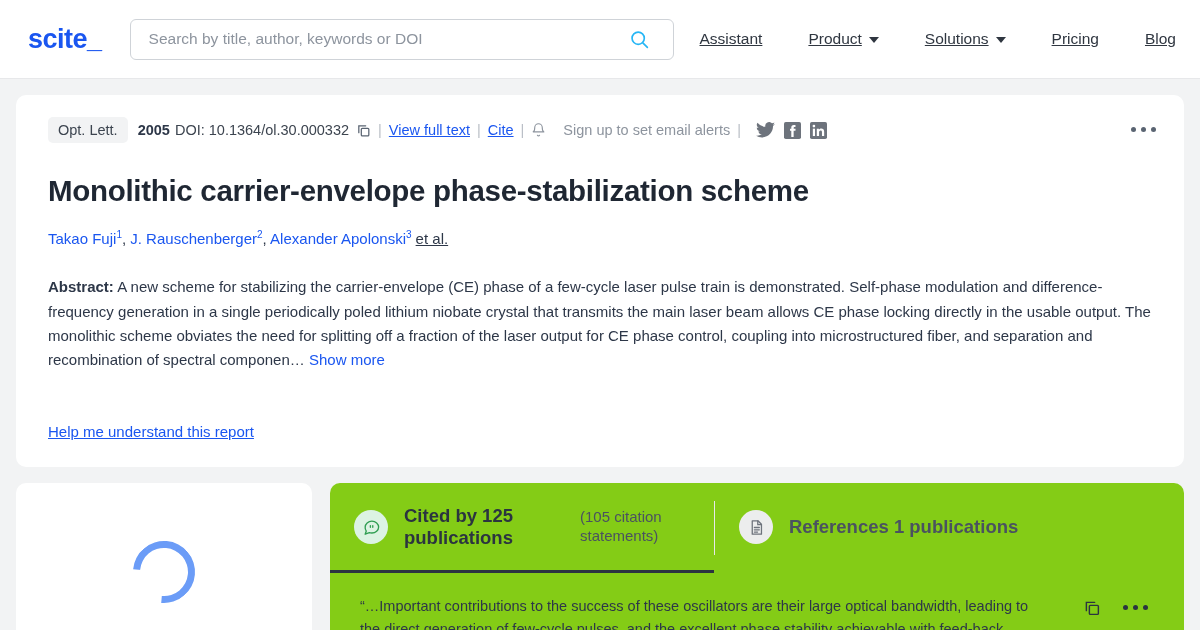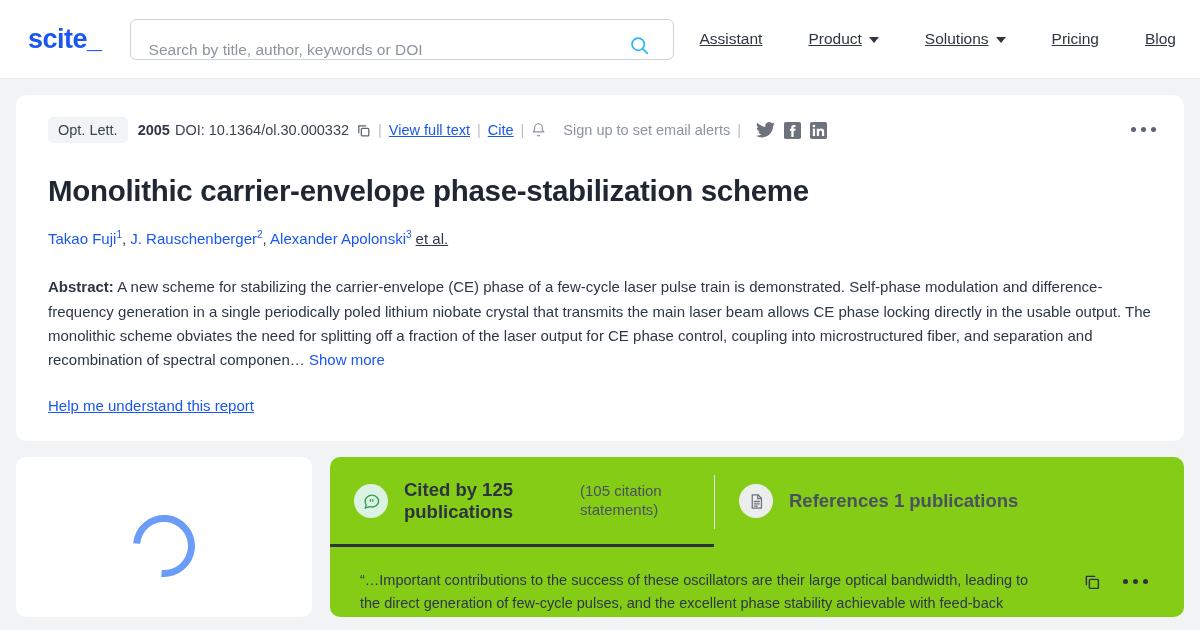--- a/index.html
+++ b/index.html
@@ -30,21 +30,21 @@
     cursor: pointer;
     user-select: none;
     text-align: right;
   }
   .search-wrap {
     width: 544px;
     height: 41px;
     border: 1px solid #cfd3d8;
     border-radius: 6px;
     display: flex;
-    align-items: flex-end;
+    align-items: center;
     padding: 0 20px 0 18px;
     background: #fff;
   }
   .search-input {
     flex: 1;
     border: none;
     outline: none;
     font-size: 15.5px;
     font-family: "Liberation Sans", sans-serif;
     color: #2d3748;
@@ -160,21 +160,21 @@
     font-size: 15px;
     line-height: 1.62;
     color: #2d3748;
     max-width: 1125px;
   }
   .abstract b { font-weight: 700; }
   .show-more { color: #1a56f0; cursor: pointer; margin-top: 42px; }
 
   .help-link {
     display: inline-block;
-    margin-top: 24px;
+    margin-top: 50px;
     font-size: 15px;
     color: #1a56f0;
     text-decoration: underline;
     cursor: pointer;
   }
 
   
   .bottom {
     display: flex;
     gap: 18px;

